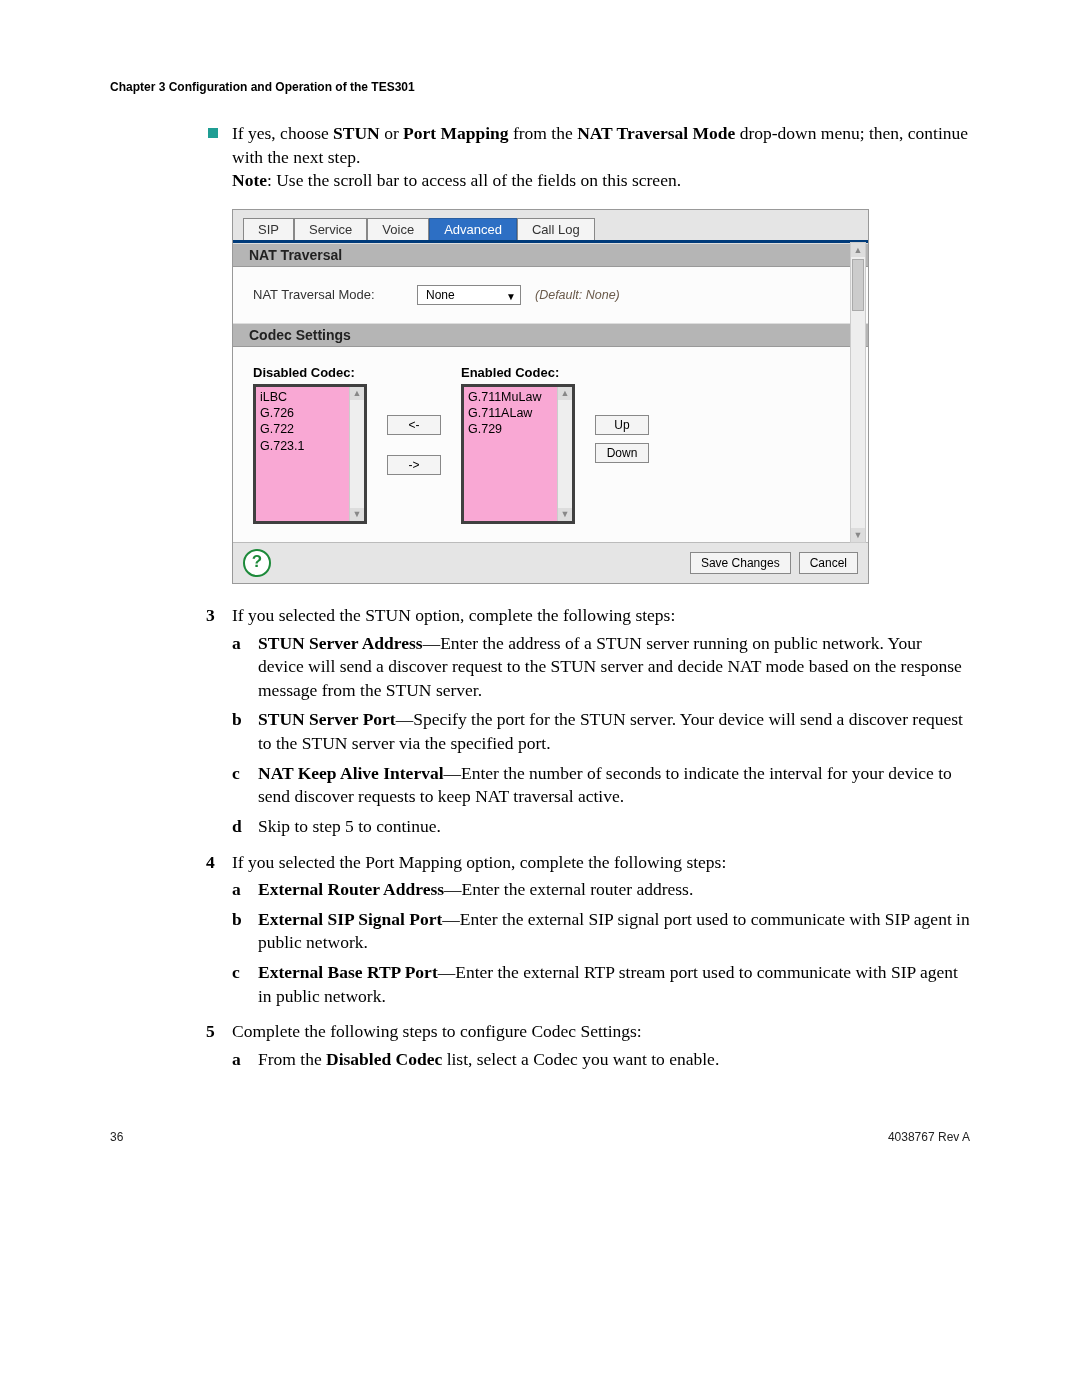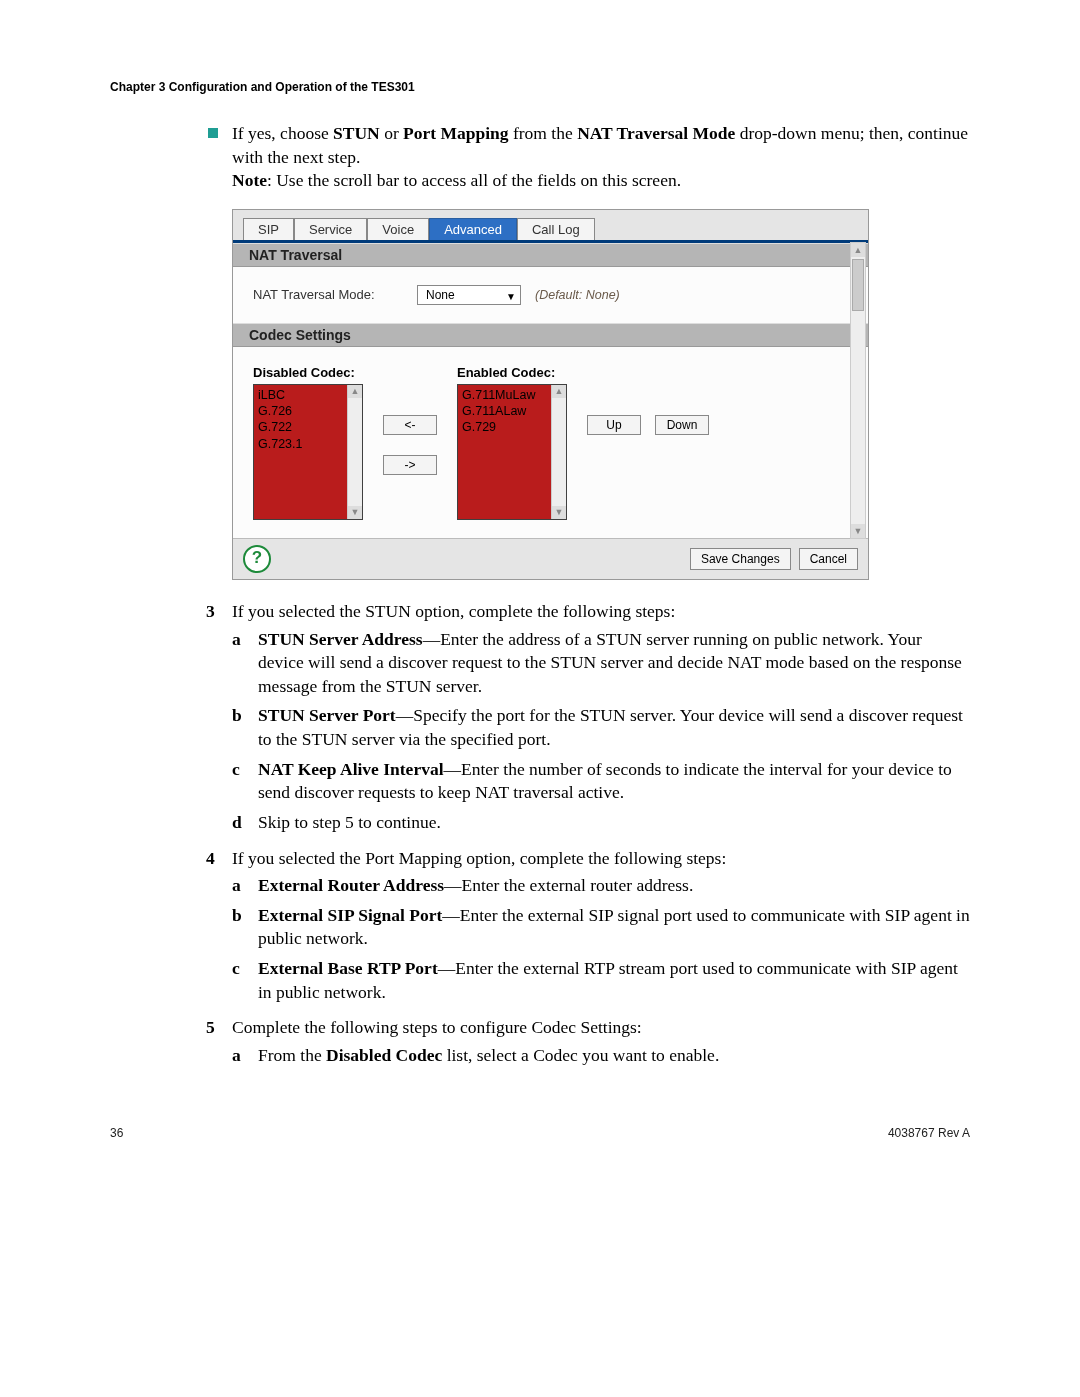--- a/index.html
+++ b/index.html
@@ -115,22 +115,22 @@
     display: flex;
     gap: 20px;
     align-items: flex-start;
   }
   .codec-col .col-title {
     font-weight: bold;
     font-size: 13px;
     margin-bottom: 4px;
   }
   .listbox {
-    border: 1px solid #404040;
-    background: #b91c1c;
+    border: 3px solid #404040;
+    background: #f9a8d4;
     width: 100px;
     height: 130px;
     font-size: 12.5px;
     line-height: 1.3;
     padding: 2px 4px;
     position: relative;
   }
   .list-scroll {
     position: absolute;
     right: 0; top: 0; bottom: 0;
@@ -157,22 +157,22 @@
     border: 1px solid #888;
     background: #f4f4f4;
     font-size: 12px;
     padding: 2px 0;
     width: 52px;
     text-align: center;
     cursor: pointer;
   }
   .updown-btns {
     display: flex;
-    flex-direction: row;
-    gap: 14px;
+    flex-direction: column;
+    gap: 8px;
     margin-top: 50px;
   }
   .footer-bar {
     background: #e5e5e5;
     border-top: 1px solid #bbb;
     padding: 6px 10px;
     display: flex;
     align-items: center;
     justify-content: space-between;
   }

